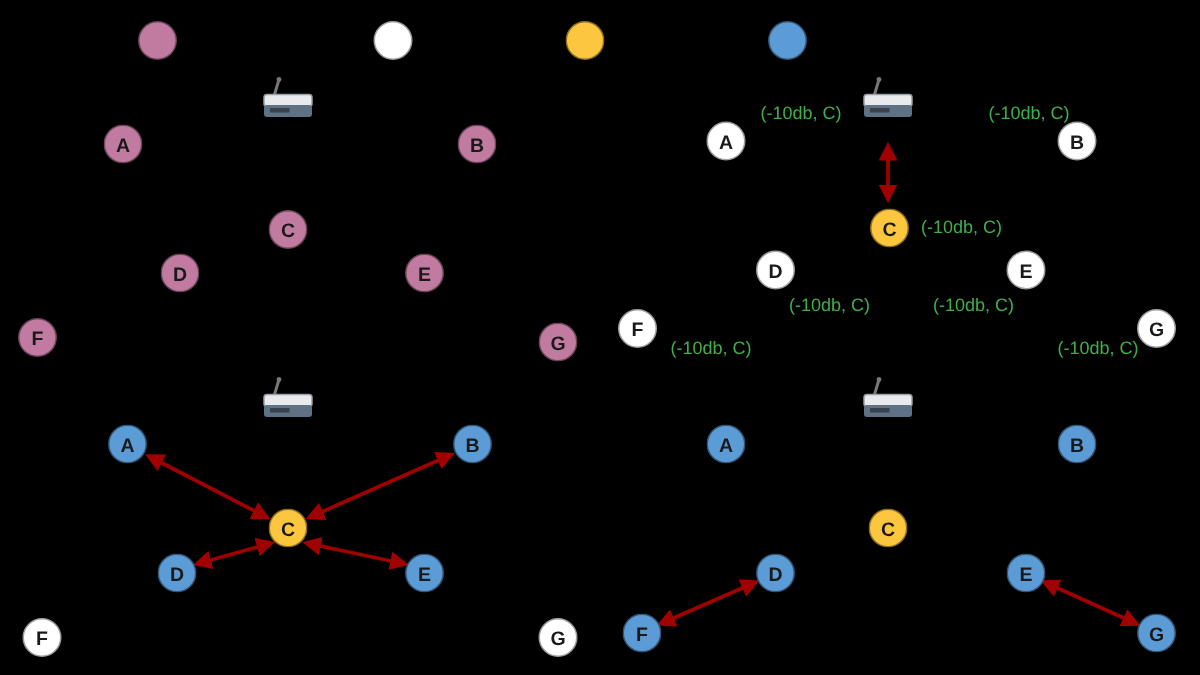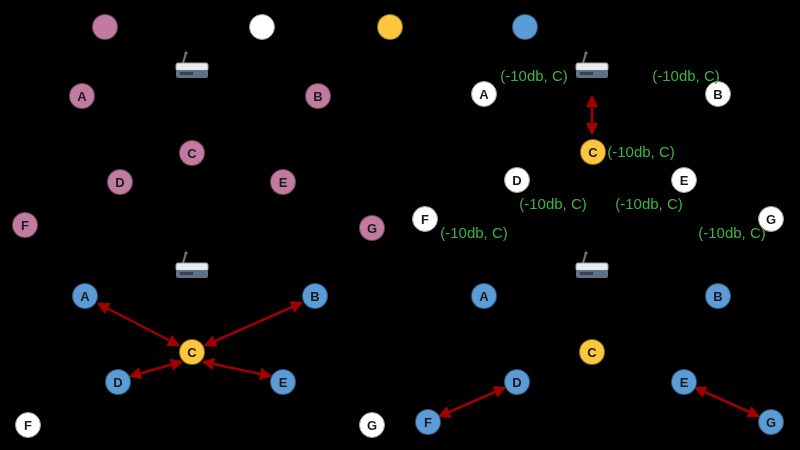--- a/index.html
+++ b/index.html
@@ -16,21 +16,21 @@
     position: absolute; width: 26px; height: 26px; border-radius: 50%;
     display: flex; align-items: center; justify-content: center;
     font-size: 13px; font-weight: 600; color: #1a1a1a;
   }
   .node.pink   { background: var(--pink, #c27ba0);  border: 1px solid rgba(0,0,0,.45); }
   .node.white  { background: var(--white, #ffffff); border: 1px solid #9e9e9e; }
   .node.yellow { background: var(--yellow, #fcc73e);border: 1px solid rgba(0,0,0,.45); }
   .node.blue   { background: var(--blue, #5c9cd6);  border: 1px solid rgba(0,0,0,.45); }
   .annotation {
     position: absolute; transform: translate(-50%, -50%);
-    color: var(--green, #3faf49); font-size: 15px; white-space: nowrap;
+    color: var(--green, #3faf49); font-size: 12px; white-space: nowrap;
   }
   .router { position: absolute; width: 40px; height: 34px; }
   svg.arrows { position: absolute; left: 0; top: 0; width: 800px; height: 450px; pointer-events: none; }
   svg.arrows line { stroke: var(--red, #a00000); stroke-width: 2.5; }
   svg.arrows marker path { fill: var(--red, #a00000); }
 </style>
 </head>
 <body>
 
 <div class="canvas">

